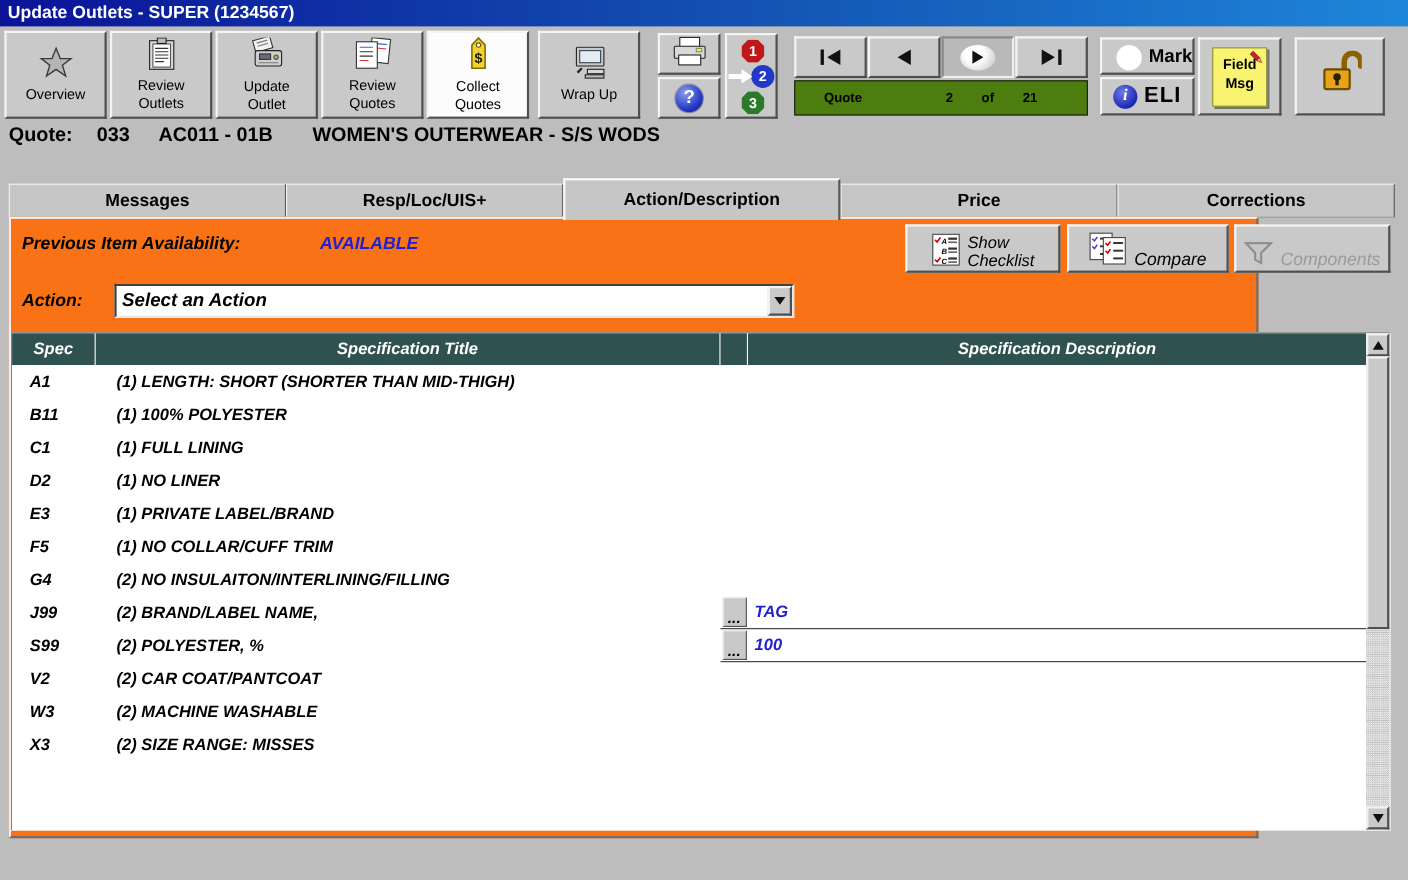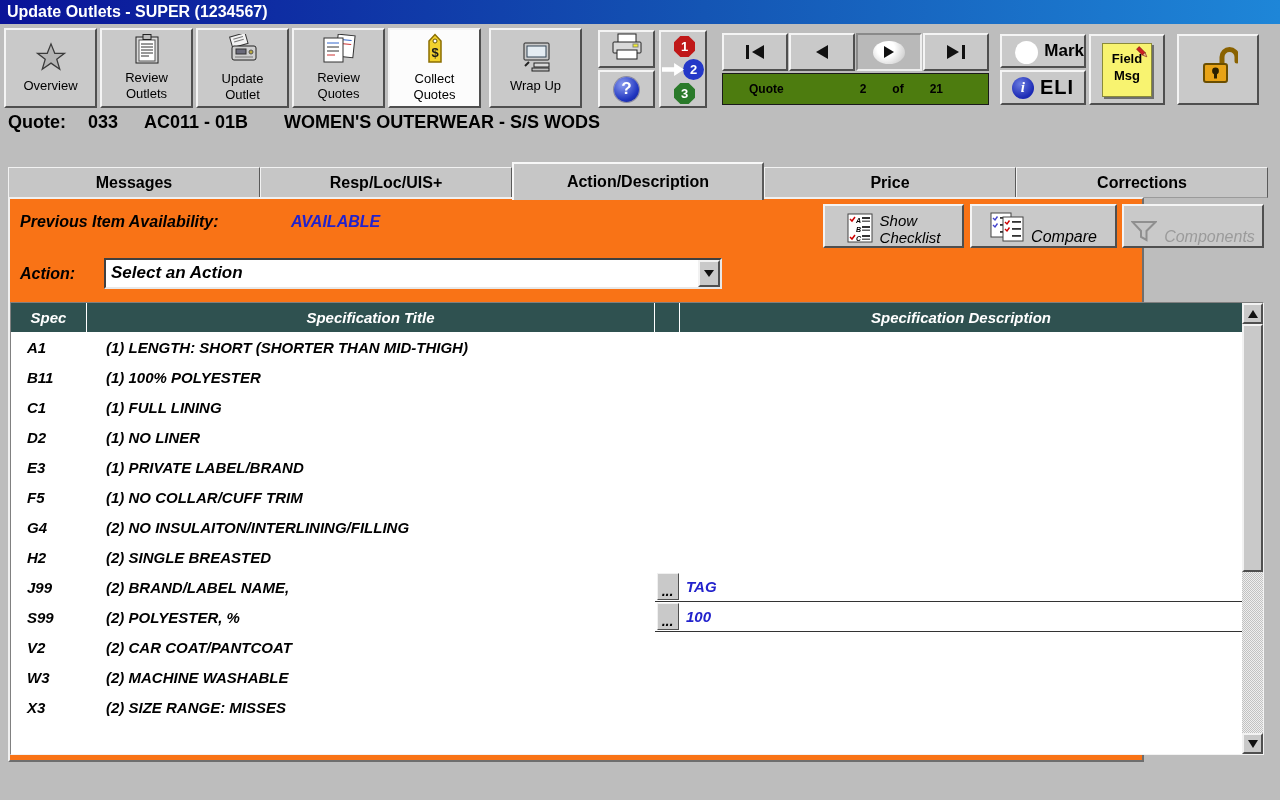--- a/index.html
+++ b/index.html
@@ -457,28 +457,20 @@
 
   <div class="trow">
     <div class="cell c-spec">G4</div>
     <div class="cell c-title">(2) NO INSULAITON/INTERLINING/FILLING</div>
     <div class="cell c-btn">
       
     </div>
     <div class="cell c-desc"></div>
   </div>
 
-  <div class="trow">
-    <div class="cell c-spec">H2</div>
-    <div class="cell c-title">(2) SINGLE BREASTED</div>
-    <div class="cell c-btn">
-      
-    </div>
-    <div class="cell c-desc"></div>
-  </div>
 
 
   <div class="trow has-editor">
     <div class="cell c-spec">J99</div>
     <div class="cell c-title">(2) BRAND/LABEL NAME,</div>
     <div class="cell c-btn">
       <span class="ell-btn">...</span>
     </div>
     <div class="cell c-desc">TAG</div>
   </div>

